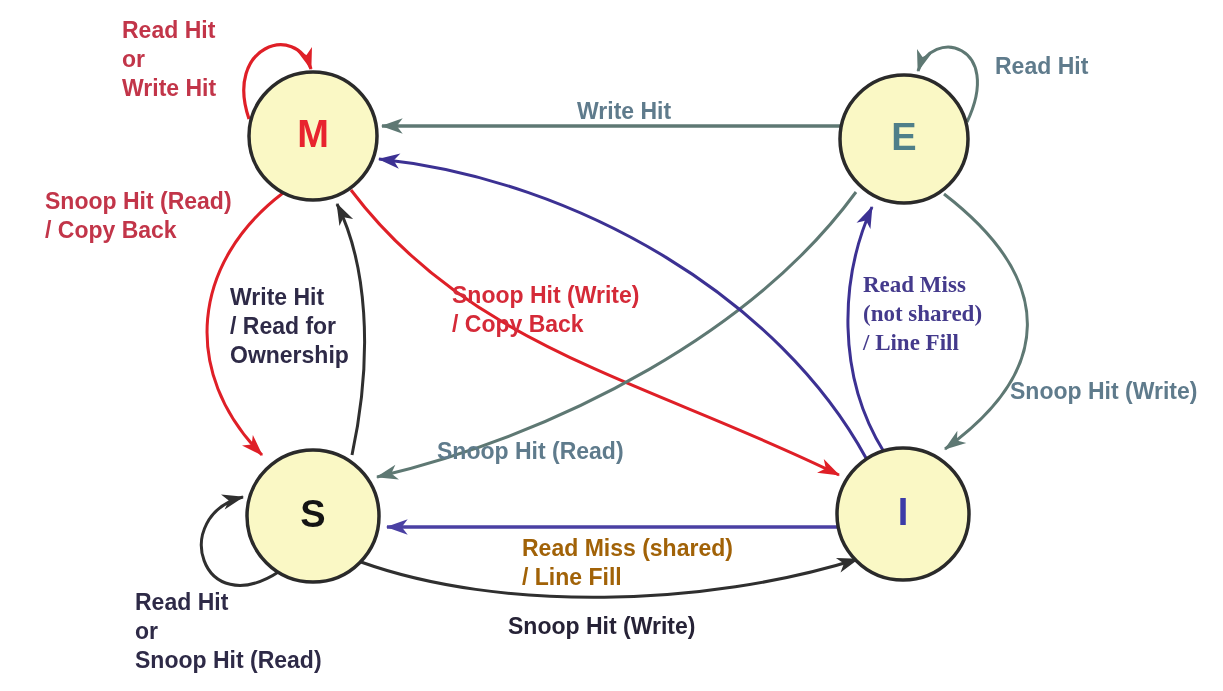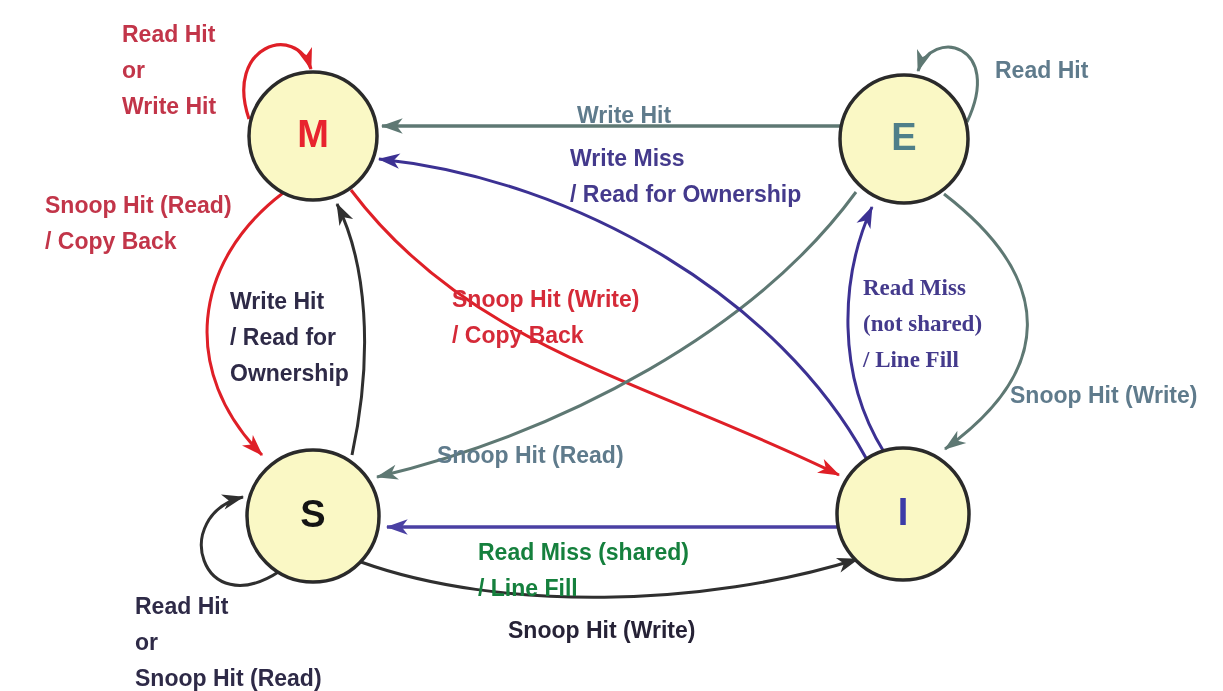--- a/index.html
+++ b/index.html
@@ -9,36 +9,36 @@
     height: 691px;
     background: #ffffff;
     font-family: "Liberation Sans", sans-serif;
     overflow: hidden;
   }
   svg.diagram-layer { position: absolute; left: 0; top: 0; }
   .edge-label {
     position: absolute;
     font-weight: bold;
     font-size: 23px;
-    line-height: 36px;
+    line-height: 29px;
     white-space: pre-line;
     letter-spacing: 0px;
   }
   .state-letter {
     position: absolute;
     font-weight: bold;
     font-size: 38px;
     transform: translate(-50%, -54%);
   }
   
   .c-red-dark   { color: #c23549; }
   .c-red-bright { color: #d52a38; }
   .c-slate      { color: #5f7b8c; }
   .c-purple     { color: #443a8c; }
-  .c-purple-lt  { color: #15803d; }
+  .c-purple-lt  { color: #a16207; margin-left: 44px; }
   .c-dark       { color: #2e2a47; }
   .c-darker     { color: #262236; }
   .l-m { color: #e8232e; }
   .l-e { color: #4f7f89; }
   .l-s { color: #141414; }
   .l-i { color: #3c3ca8; }
 </style>
 </head>
 <body>
 
@@ -89,22 +89,20 @@
   <div class="state-letter l-m" style="left:313px; top:136px;">M</div>
   <div class="state-letter l-e" style="left:904px; top:139px;">E</div>
   <div class="state-letter l-s" style="left:313px; top:516px;">S</div>
   <div class="state-letter l-i" style="left:903px; top:514px;">I</div>
 
   <div class="edge-label c-red-dark" style="left:122px; top:16px;">Read Hit
 or
 Write Hit</div>
   <div class="edge-label c-slate" style="left:995px; top:52px;">Read Hit</div>
   <div class="edge-label c-slate" style="left:577px; top:97px;">Write Hit</div>
-  <div class="edge-label c-purple" style="left:570px; top:140px;">Write Miss
-/ Read for Ownership</div>
   <div class="edge-label c-red-dark" style="left:45px; top:187px;">Snoop Hit (Read)
 / Copy Back</div>
   <div class="edge-label c-dark" style="left:230px; top:283px;">Write Hit
 / Read for
 Ownership</div>
   <div class="edge-label c-red-bright" style="left:452px; top:281px;">Snoop Hit (Write)
 / Copy Back</div>
   <div class="edge-label c-slate" style="left:437px; top:437px;">Snoop Hit (Read)</div>
   <div class="edge-label c-purple" style="left:863px; top:270px;font-family:Liberation Serif, serif;">Read Miss
 (not shared)

